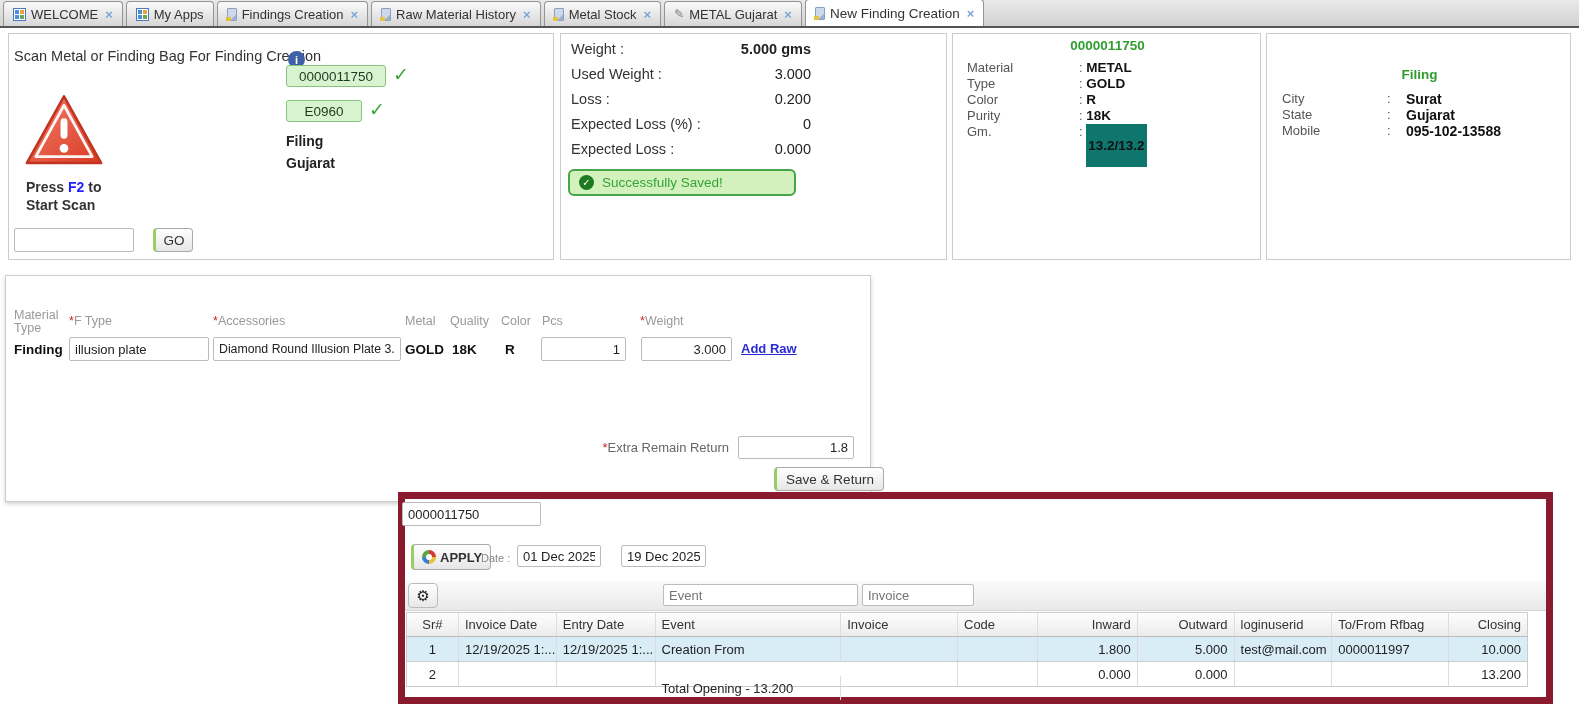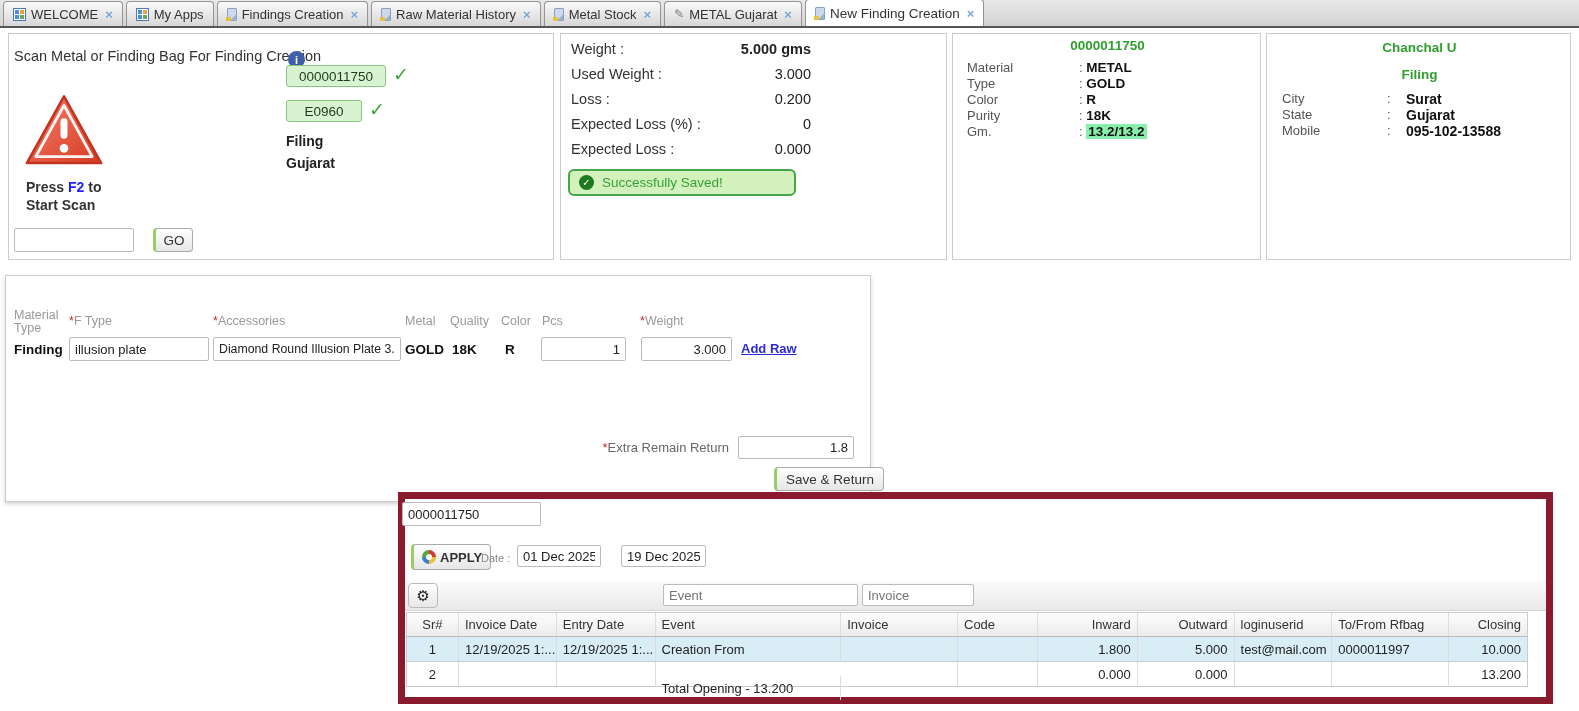--- a/index.html
+++ b/index.html
@@ -57,21 +57,21 @@
     display:flex; align-items:center; gap:8px; padding:0 9px; }
   .success-icon { width:15px; height:15px; border-radius:50%; background:#1e7a1e; color:#fff;
     font-size:10px; display:flex; align-items:center; justify-content:center; flex:0 0 auto; }
   .success-text { color:#36a336; font-size:13.5px; }
 
   .green-head { color:#2f9e2f; font-weight:bold; font-size:13.5px; text-align:center; }
   .kv-row { position:absolute; display:flex; font-size:13px; color:#555; }
   .kv-lbl { flex:0 0 auto; }
   .kv-col { flex:0 0 auto; color:#555; }
   .kv-val { font-weight:bold; color:#111; font-size:13.5px; }
-  .hl-yellow { background:#86efac; padding:0 2px; }
+  .hl-yellow { background:#0f766e; padding:14px 2px; }
 
   
   #material-info { position:absolute; left:5px; top:275px; width:866px; height:227px;
     background:#fff; border:1px solid #ccc; box-shadow:0 2px 4px rgba(0,0,0,.18); }
   .mi-header { height:22px; background:#c4c4c4; display:flex; align-items:center; padding:0 8px;
     font-size:14.5px; font-weight:bold; color:#4a4a4a; letter-spacing:.2px; }
   .col-lbl { position:absolute; font-size:12.5px; color:#999; }
   .req::before { content:"*"; color:#cc2222; }
   .mi-val { position:absolute; font-size:13.5px; font-weight:bold; color:#111; }
   .link { color:#2b2bd6; font-weight:bold; font-size:13px; text-decoration:underline; cursor:pointer; }
@@ -241,21 +241,20 @@
         </div>
         <div class="kv-row" style="left: 14px; top: 90px;">
           <span class="kv-lbl" style="width: 112px;">Gm.</span>
           <span class="kv-col">:&nbsp;</span>
           <span class="kv-val hl-yellow">13.2/13.2</span>
         </div>
       </div>
   </div>
 
   <div class="panel" id="panel-worker">
-    <div class="abs green-head" style="left:0;top:6px;width:305px;">Chanchal U</div>
     <div class="abs green-head" style="left:0;top:33px;width:305px;">Filing</div>
     <div id="worker-rows">
         <div class="kv-row" style="left: 15px; top: 57px;">
           <span class="kv-lbl" style="width: 105px;">City</span>
           <span class="kv-col" style="width: 19px;">:</span>
           <span class="kv-val" style="font-size: 14px;">Surat</span>
         </div>
         <div class="kv-row" style="left: 15px; top: 73px;">
           <span class="kv-lbl" style="width: 105px;">State</span>
           <span class="kv-col" style="width: 19px;">:</span>

